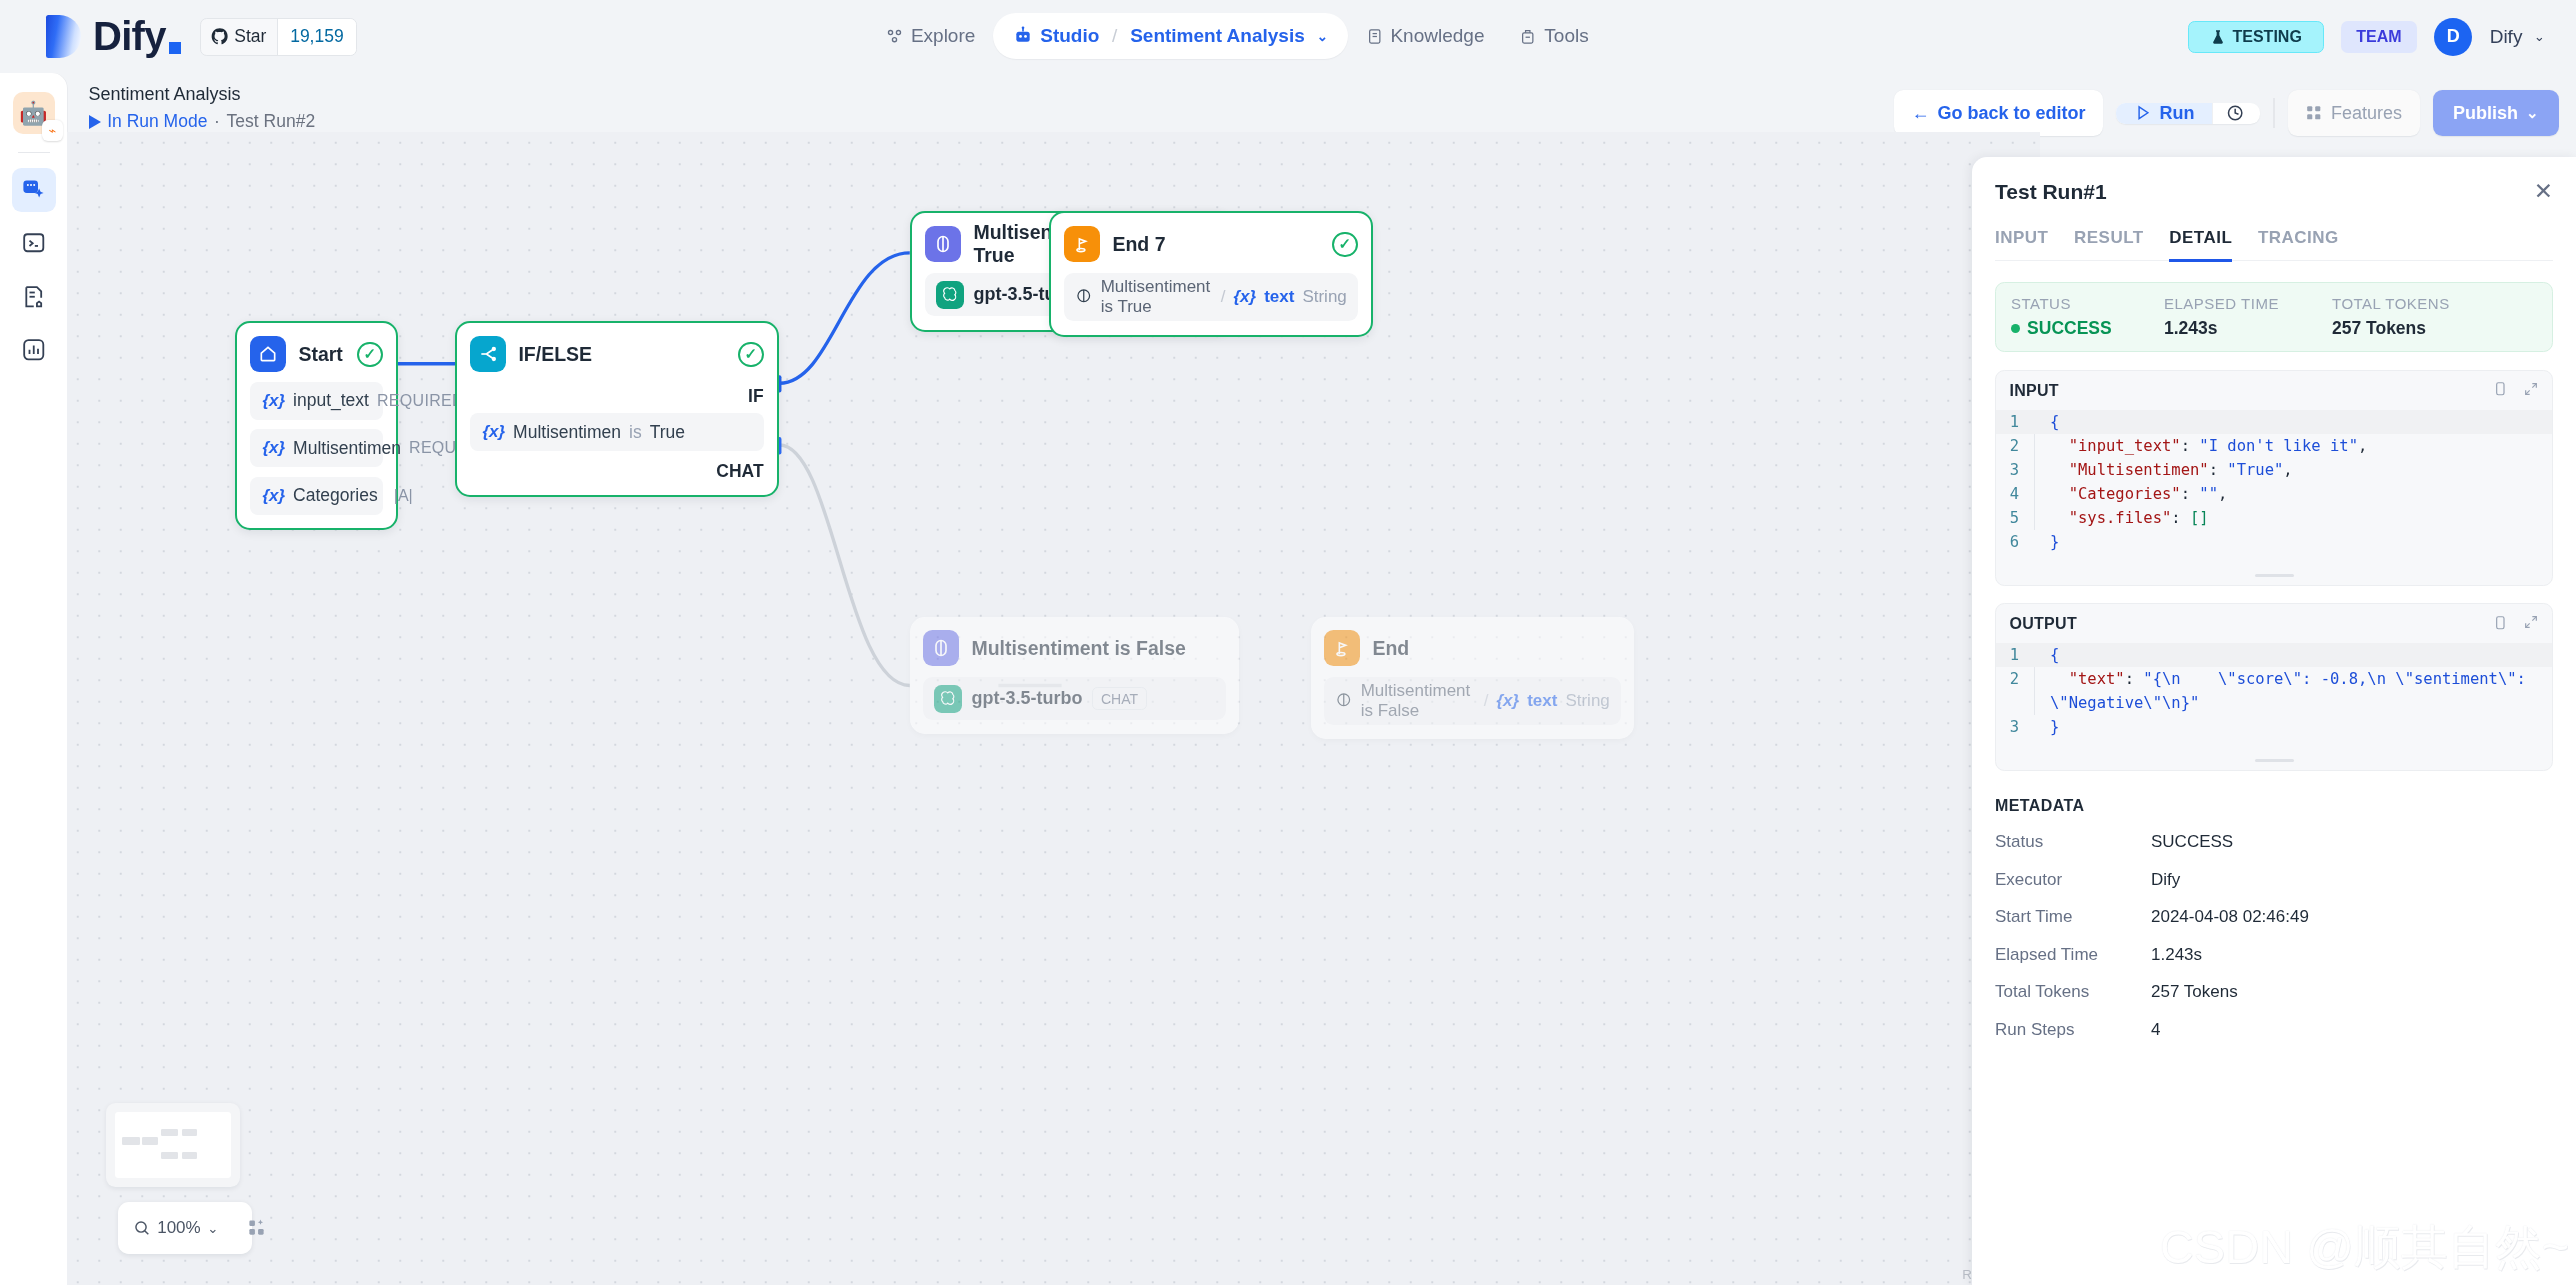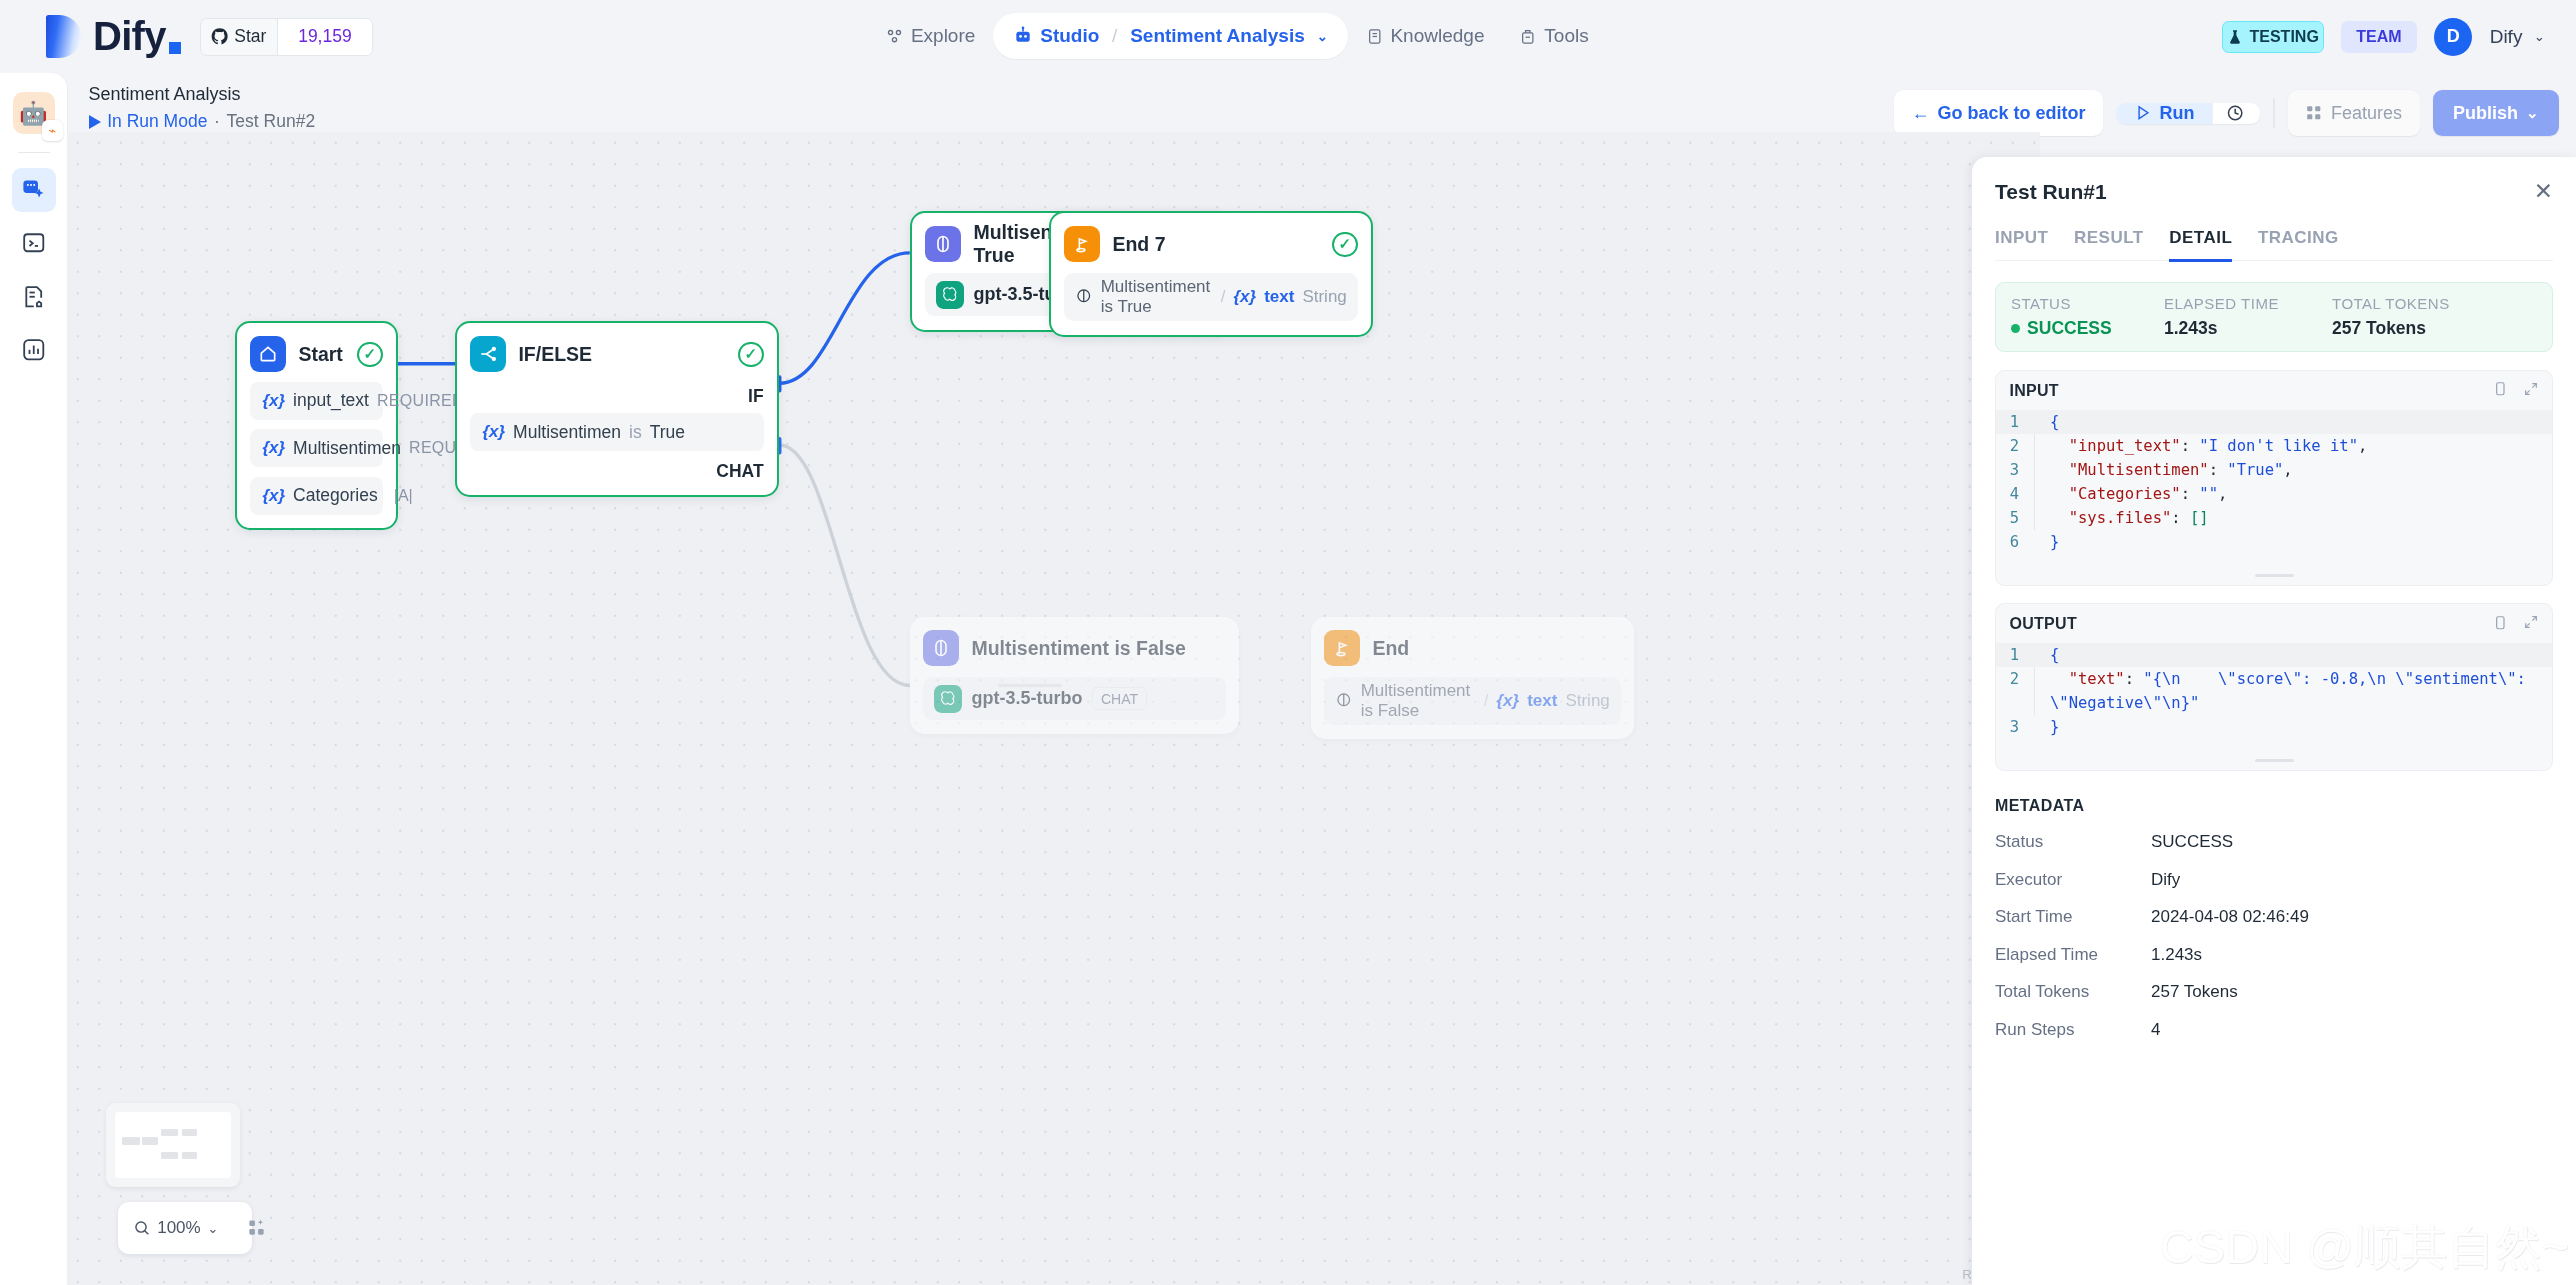--- a/index.html
+++ b/index.html
@@ -24,21 +24,21 @@
   .logo-word {
     font-size: 40px; font-weight: 700; color: #16213e; letter-spacing: -0.7px;
     display: flex; align-items: flex-end; gap: 3.4px;
   }
   .logo-dot { width: 11.4px; height: 11.4px; background: #1c64f2; display: inline-block; margin-bottom: 5.4px; }
   .star-box {
     display: flex; align-items: stretch; height: 38px; margin-left: 19px;
     border: 0.7px solid #e3e6ea; border-radius: 6.7px; overflow: hidden; background: #f7f8fa;
   }
   .star-left { display: flex; align-items: center; gap: 5.4px; padding: 0 10.8px 0 10.8px; font-size: 17.5px; color: #1f2a37; font-weight: 500; }
-  .star-count { display: flex; align-items: center; padding: 0 20px; background: #fff; border-left: 0.7px solid #e3e6ea; font-size: 17.5px; color: #6d28d9; font-weight: 500;}
+  .star-count { display: flex; align-items: center; padding: 0 12px; background: #fff; border-left: 0.7px solid #e3e6ea; font-size: 17.5px; color: #0369a1; font-weight: 500;}
   .nav-center {
     position: absolute; left: 867px; top: 13.4px; height: 46px;
     display: flex; align-items: center; gap: 0;
   }
   .nav-item {
     display: flex; align-items: center; gap: 7.4px;
     font-size: 19px; color: #667085; padding: 0 17.5px; height: 46px; border-radius: 23px;
     font-weight: 500;
   }
   .nav-item.studio-pill {
@@ -46,21 +46,21 @@
     box-shadow: 0 0.7px 1.3px rgba(16,24,40,.06);
     padding: 0 20px;
   }
   .nav-sep { color: #c8cdd5; margin: 0 5.4px; font-weight: 400;}
   .nav-sub { color: #2563eb; font-weight: 700; }
   .chev { font-size: 13.4px; margin-left: 4.7px; color:#2563eb; }
   .topright { position: absolute; right: 31px; top: 15px; display: flex; align-items: center; gap: 17.5px; height: 43px;}
   .badge-testing {
     display:flex; align-items:center; gap:6.7px;
     background: #a5f3fc; border: 0.7px solid #67e8f9; color: #0f3c4c;
-    border-radius: 6.7px; padding: 0 4px; height: 32px; font-size: 16px; font-weight: 600;
+    border-radius: 6.7px; padding: 0 21px; height: 32px; font-size: 16px; font-weight: 600;
   }
   .badge-team {
     background: #dfe6fd; color: #3b3bdb; border-radius: 6.7px;
     padding: 0 15px; height: 32px; display:flex; align-items:center; font-size: 16px; font-weight: 700;
   }
   .avatar {
     width: 38px; height: 38px; border-radius: 50%; background: #1c64f2; color: #fff;
     display:flex; align-items:center; justify-content:center; font-size:18px; font-weight:600;
   }
   .user-name { font-size: 19px; color: #35415a; display:flex; align-items:center; gap:6.7px; }

